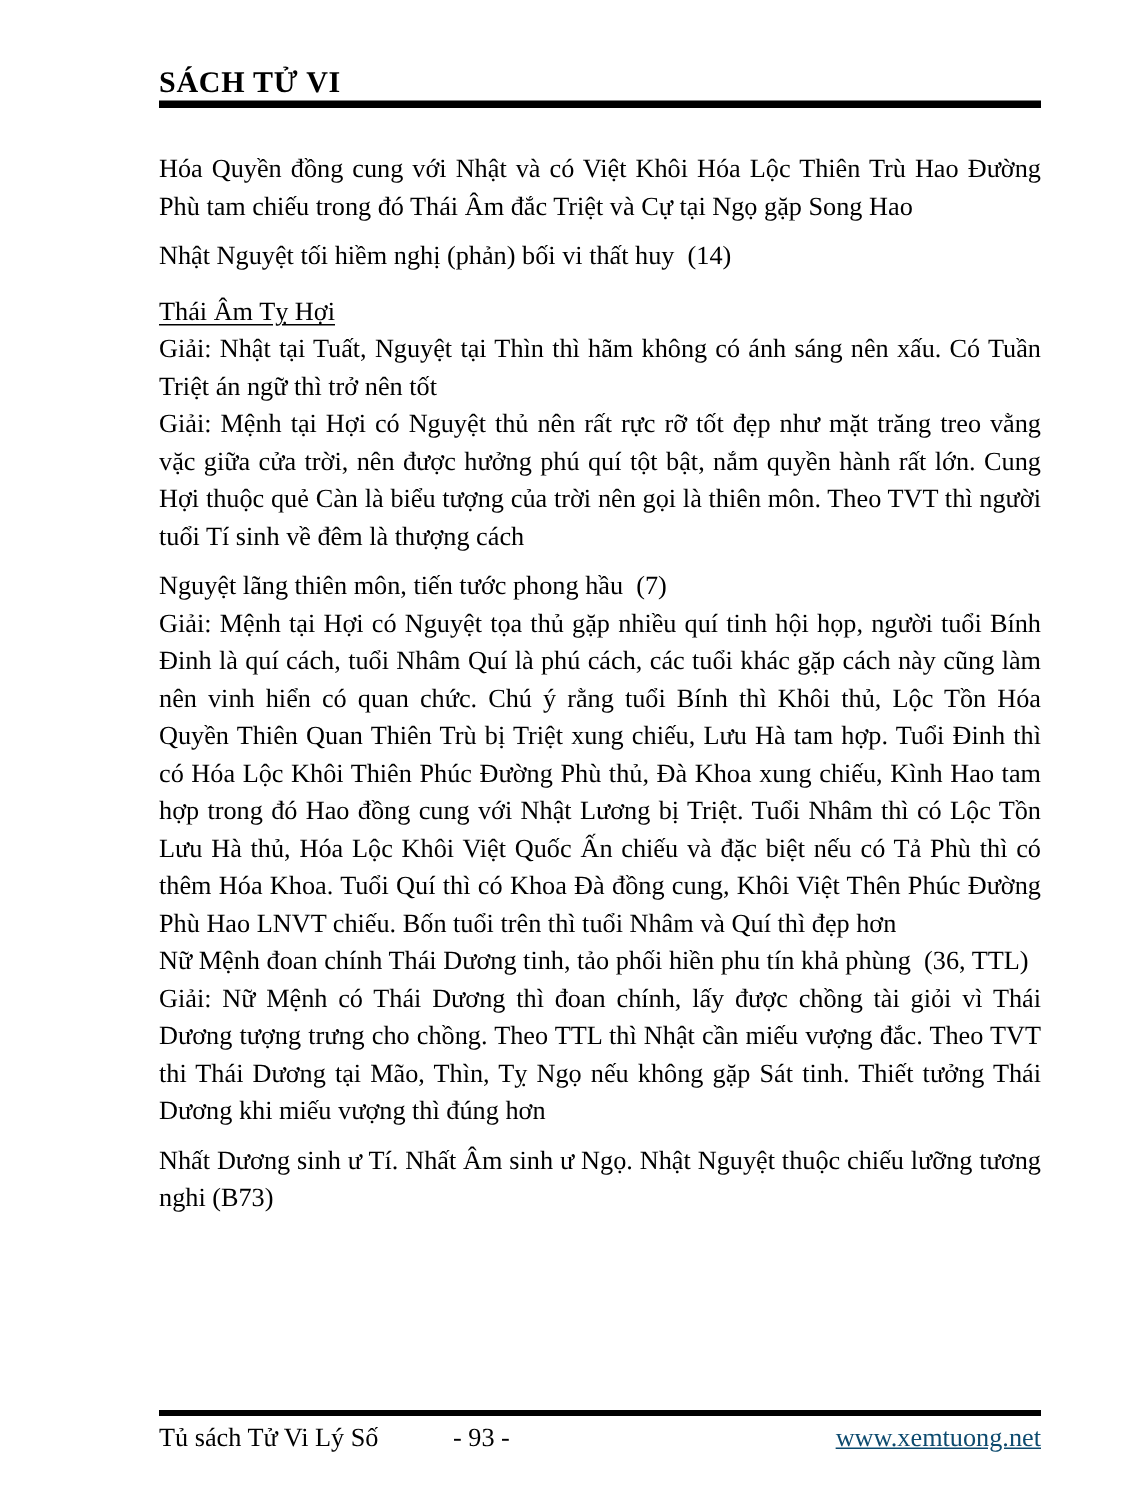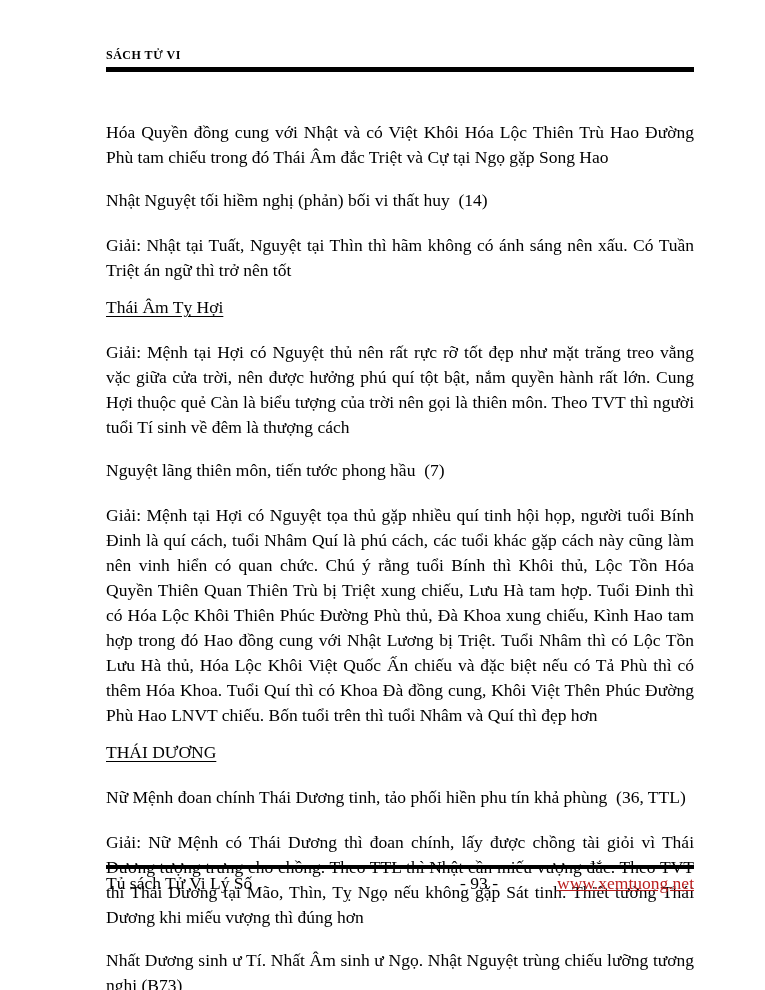--- a/index.html
+++ b/index.html
@@ -9,75 +9,74 @@
     width:765px; height:990px;
     background:#ffffff;
     color:#000000;
     font-family:"Liberation Serif", "DejaVu Serif", serif;
     overflow:hidden;
   }
   
   .header {
     position:absolute; left:106px; top:44px; width:588px;
     display:flex; justify-content:space-between; align-items:baseline;
-    font-size:12px; line-height:22px;
+    font-size:20px; line-height:22px;
     border-bottom:5px solid #000;
     padding-bottom:1px;
   }
   .header .book-title { font-weight:bold; letter-spacing:0.5px; }
   
   .content {
     position:absolute; left:106px; top:100px; width:588px;
     font-size:17.5px; line-height:25px;
   }
-  .para { text-align:justify;margin-top:20px; }
-  .gap-above { margin-top:18px; }
+  .para { text-align:justify; }
+  .gap-above { margin-top:8px; }
   .heading {
     margin-top:12px;
     text-decoration:underline;
     text-underline-offset:3px;
     text-align:left;
   }
   
   .footer {
-    position:absolute; left:106px; top:865px; width:588px;
+    position:absolute; left:106px; top:940px; width:588px;
     border-top:4px solid #000;
     padding-top:3px;
     display:flex; align-items:baseline;
     font-size:17.5px; line-height:22px;
   }
   .footer .cell { flex:1; }
-  .footer .cell.center { text-align:right; }
+  .footer .cell.center { text-align:left; }
   .footer .cell.right { text-align:right; }
   .footer a.site-link { text-decoration:underline; cursor:pointer; }
 </style>
 </head>
 <body>
 
 <div class="page">
 
   <div class="header">
     <span class="book-title">SÁCH TỬ VI</span>
   </div>
 
   <div class="content">
     <p class="para">Hóa Quyền đồng cung với Nhật và có Việt Khôi Hóa Lộc Thiên Trù Hao Đường Phù tam chiếu trong đó Thái Âm đắc Triệt và Cự tại Ngọ gặp Song Hao</p>
     <p class="para gap-above">Nhật Nguyệt tối hiềm nghị (phản) bối vi thất huy &nbsp;(14)</p>
+    <p class="para heading">Thái Âm Tỵ Hợi</p>
     <p class="para">Giải: Nhật tại Tuất, Nguyệt tại Thìn thì hãm không có ánh sáng nên xấu. Có Tuần Triệt án ngữ thì trở nên tốt</p>
-    <p class="para heading">Thái Âm Tỵ Hợi</p>
     <p class="para">Giải: Mệnh tại Hợi có Nguyệt thủ nên rất rực rỡ tốt đẹp như mặt trăng treo vằng vặc giữa cửa trời, nên được hưởng phú quí tột bật, nắm quyền hành rất lớn. Cung Hợi thuộc quẻ Càn là biểu tượng của trời nên gọi là thiên môn. Theo TVT thì người tuổi Tí sinh về đêm là thượng cách</p>
     <p class="para gap-above">Nguyệt lãng thiên môn, tiến tước phong hầu &nbsp;(7)</p>
     <p class="para">Giải: Mệnh tại Hợi có Nguyệt tọa thủ gặp nhiều quí tinh hội họp, người tuổi Bính Đinh là quí cách, tuổi Nhâm Quí là phú cách, các tuổi khác gặp cách này cũng làm nên vinh hiển có quan chức. Chú ý rằng tuổi Bính thì Khôi thủ, Lộc Tồn Hóa Quyền Thiên Quan Thiên Trù bị Triệt xung chiếu, Lưu Hà tam hợp. Tuổi Đinh thì có Hóa Lộc Khôi Thiên Phúc Đường Phù thủ, Đà Khoa xung chiếu, Kình Hao tam hợp trong đó Hao đồng cung với Nhật Lương bị Triệt. Tuổi Nhâm thì có Lộc Tồn Lưu Hà thủ, Hóa Lộc Khôi Việt Quốc Ấn chiếu và đặc biệt nếu có Tả Phù thì có thêm Hóa Khoa. Tuổi Quí thì có Khoa Đà đồng cung, Khôi Việt Thên Phúc Đường Phù Hao LNVT chiếu. Bốn tuổi trên thì tuổi Nhâm và Quí thì đẹp hơn</p>
-    <p class="para heading">THÁI DƯƠNG</p>
     <p class="para">Nữ Mệnh đoan chính Thái Dương tinh, tảo phối hiền phu tín khả phùng &nbsp;(36, TTL)</p>
     <p class="para">Giải: Nữ Mệnh có Thái Dương thì đoan chính, lấy được chồng tài giỏi vì Thái Dương tượng trưng cho chồng. Theo TTL thì Nhật cần miếu vượng đắc. Theo TVT thi Thái Dương tại Mão, Thìn, Tỵ Ngọ nếu không gặp Sát tinh. Thiết tưởng Thái Dương khi miếu vượng thì đúng hơn</p>
-    <p class="para gap-above">Nhất Dương sinh ư Tí. Nhất Âm sinh ư Ngọ. Nhật Nguyệt trùng chiếu lưỡng tương nghi (B73)</p>
+    <p class="para gap-above">Nhất Dương sinh ư Tí. Nhất Âm sinh ư Ngọ. Nhật Nguyệt thuộc chiếu lưỡng tương nghi (B73)</p>
   </div>
 
   <div class="footer">
     <span class="cell left">Tủ sách Tử Vi Lý Số</span>
     <span class="cell center">- 93 -</span>
     <span class="cell right">
-      <a class="site-link" style="color: #b91c1c;">www.xemtuong.net</a>
+      <a class="site-link" style="color: #0c4a6e;">www.xemtuong.net</a>
     </span>
   </div>
 
 </div>
 
 </body></html>

